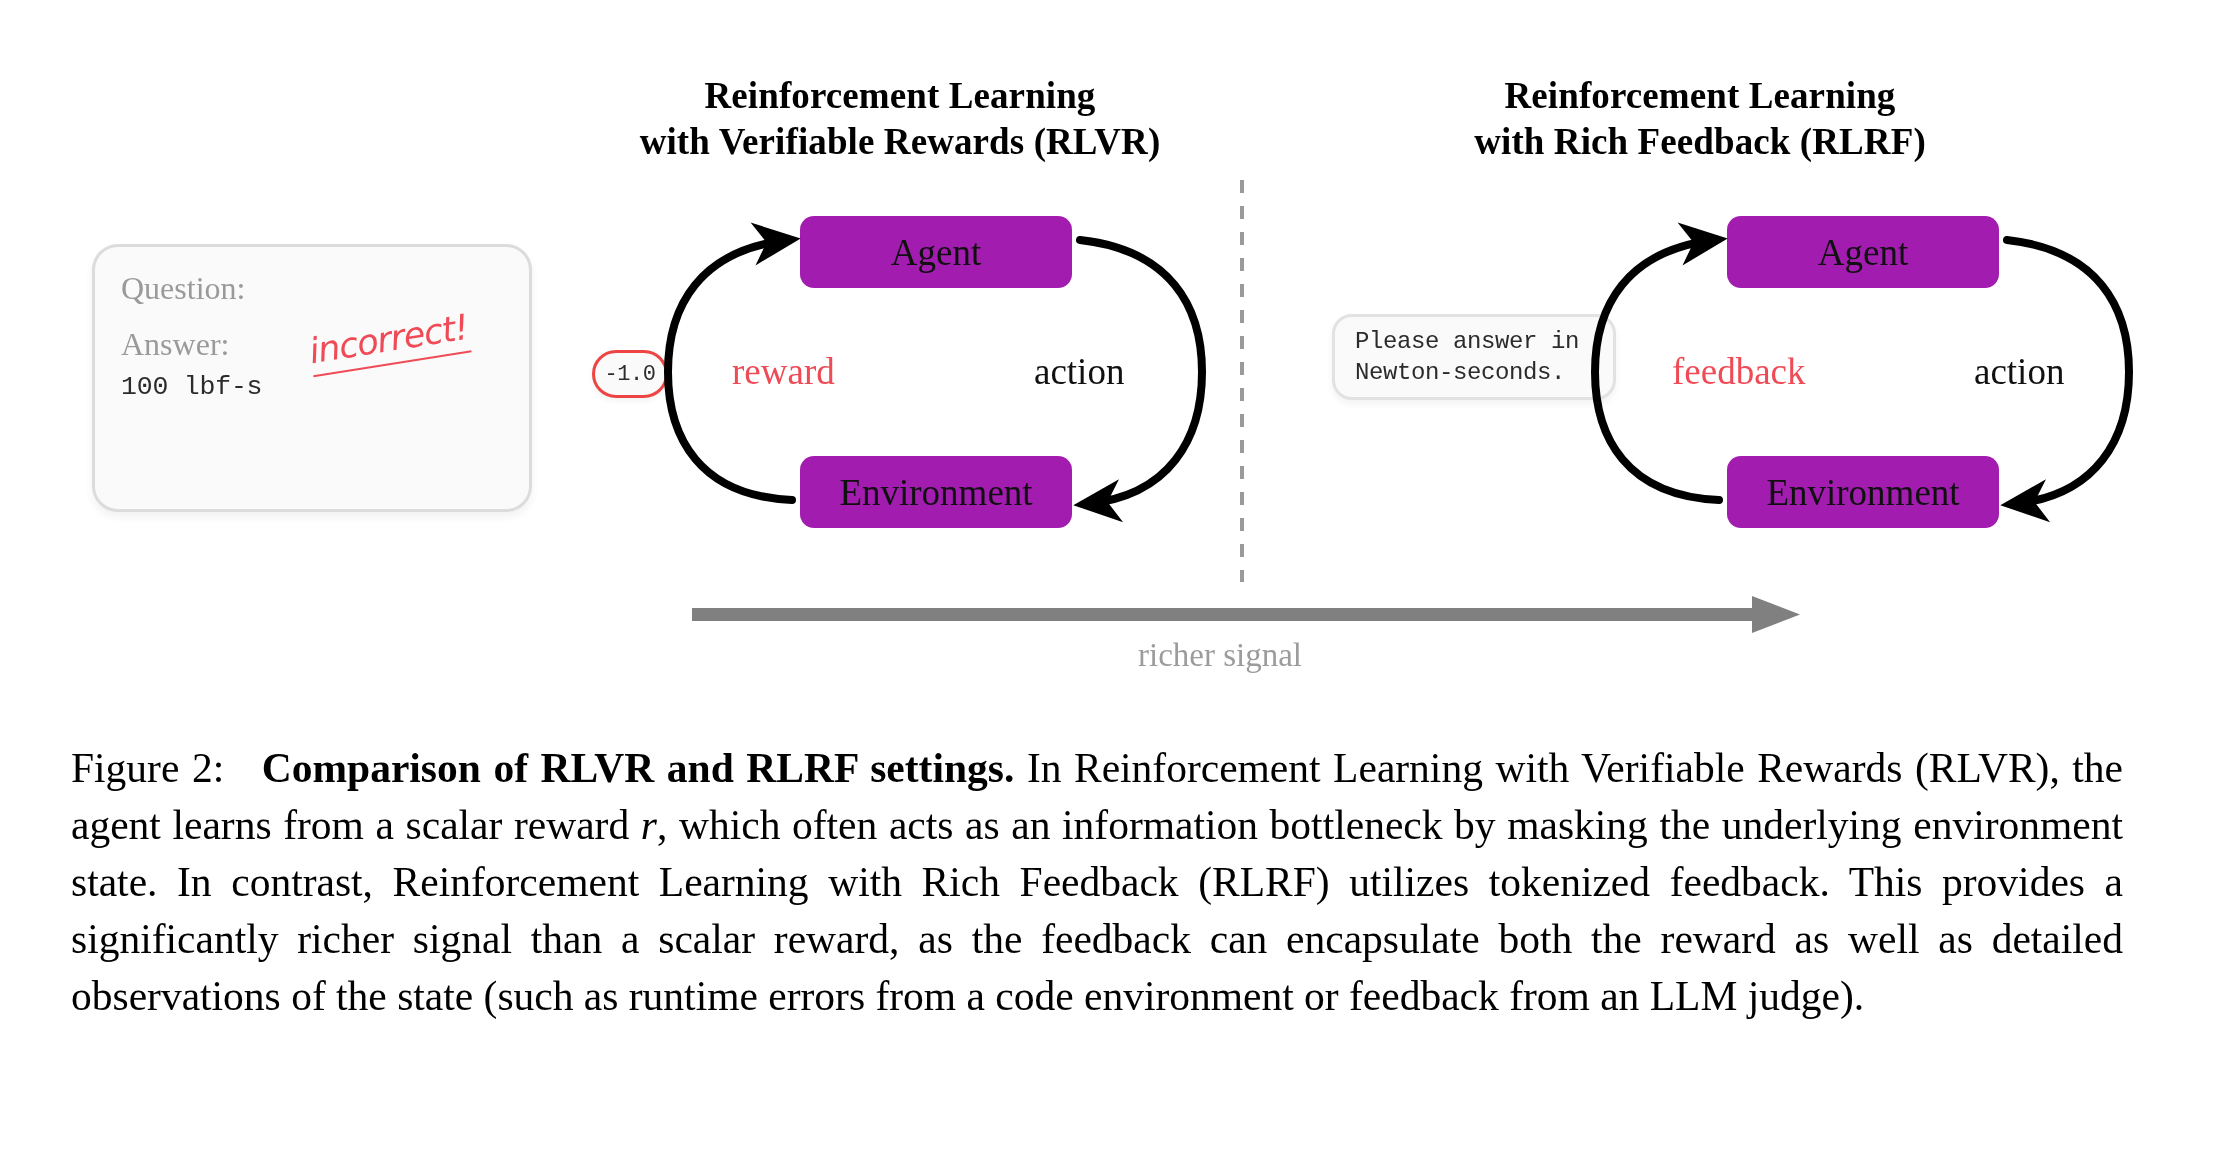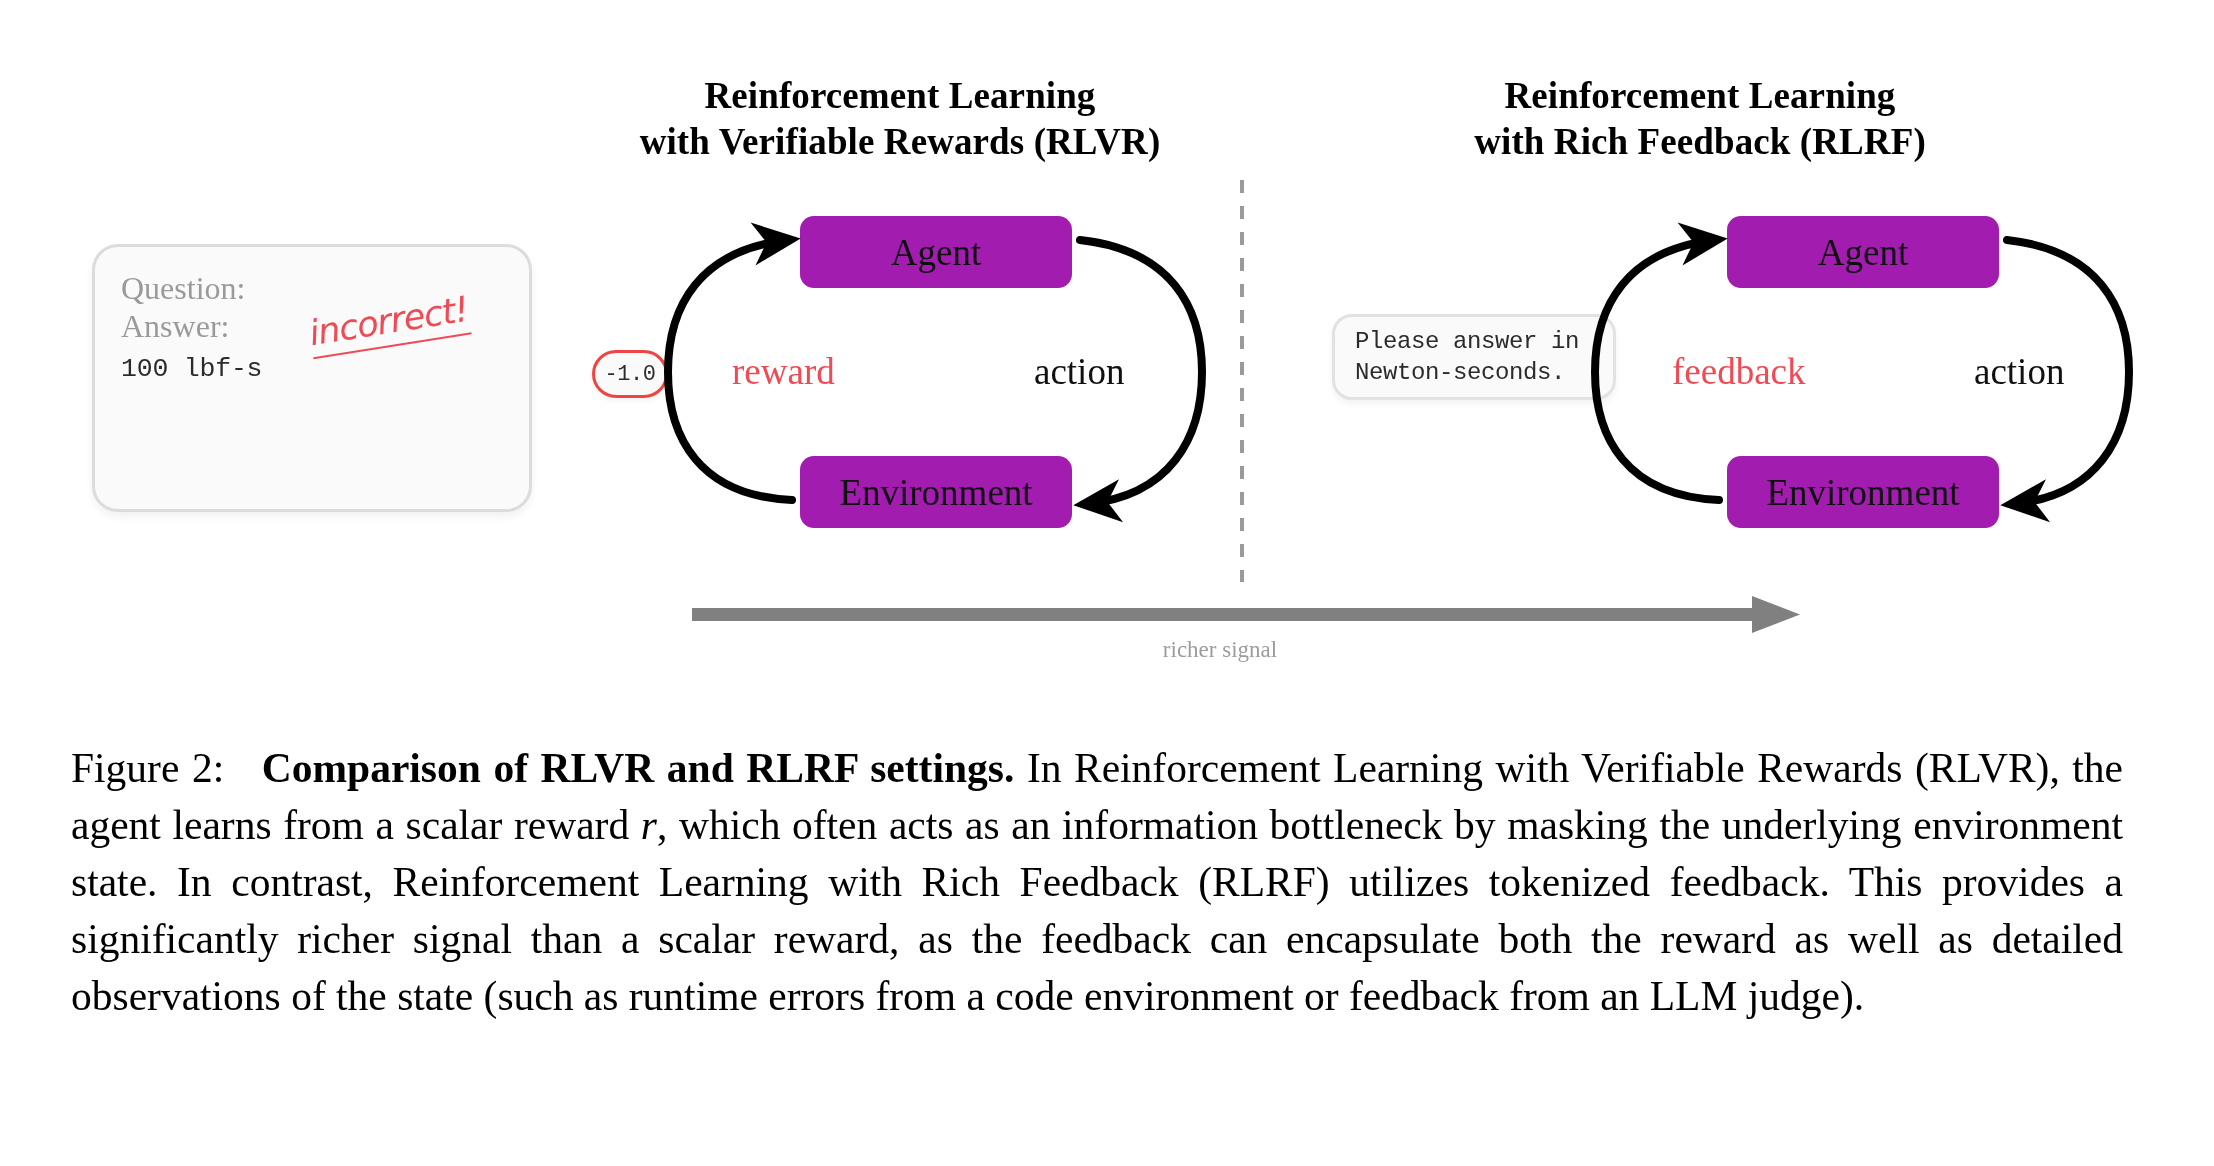--- a/index.html
+++ b/index.html
@@ -68,21 +68,21 @@
   }
   .card-mono {
     font-family: "Liberation Mono", "DejaVu Sans Mono", monospace;
     font-size: 26.5px;
     line-height: 32px;
     color: #2b2b2b;
     margin: 4px 0 0 0;
     white-space: pre-line;
     letter-spacing: -0.2px;
   }
-  #answer-label { }
+  #answer-label { margin-top: 18px; }
   #answer-row {
     position: relative;
     height: 60px;
   }
   #answer-value {
     position: absolute;
     left: 0;
     top: 4px;
   }
   #incorrect-stamp {
@@ -188,21 +188,21 @@
   }
 
   
   #richer-signal-label {
     position: absolute;
     left: 1020px;
     top: 637px;
     width: 400px;
     text-align: center;
     font-family: "Liberation Serif", serif;
-    font-size: 23px;
+    font-size: 33px;
     color: #9c9c9c;
   }
 
   
   #caption {
     position: absolute;
     left: 71px;
     top: 740px;
     width: 2052px;
     font-family: "Liberation Serif", serif;

